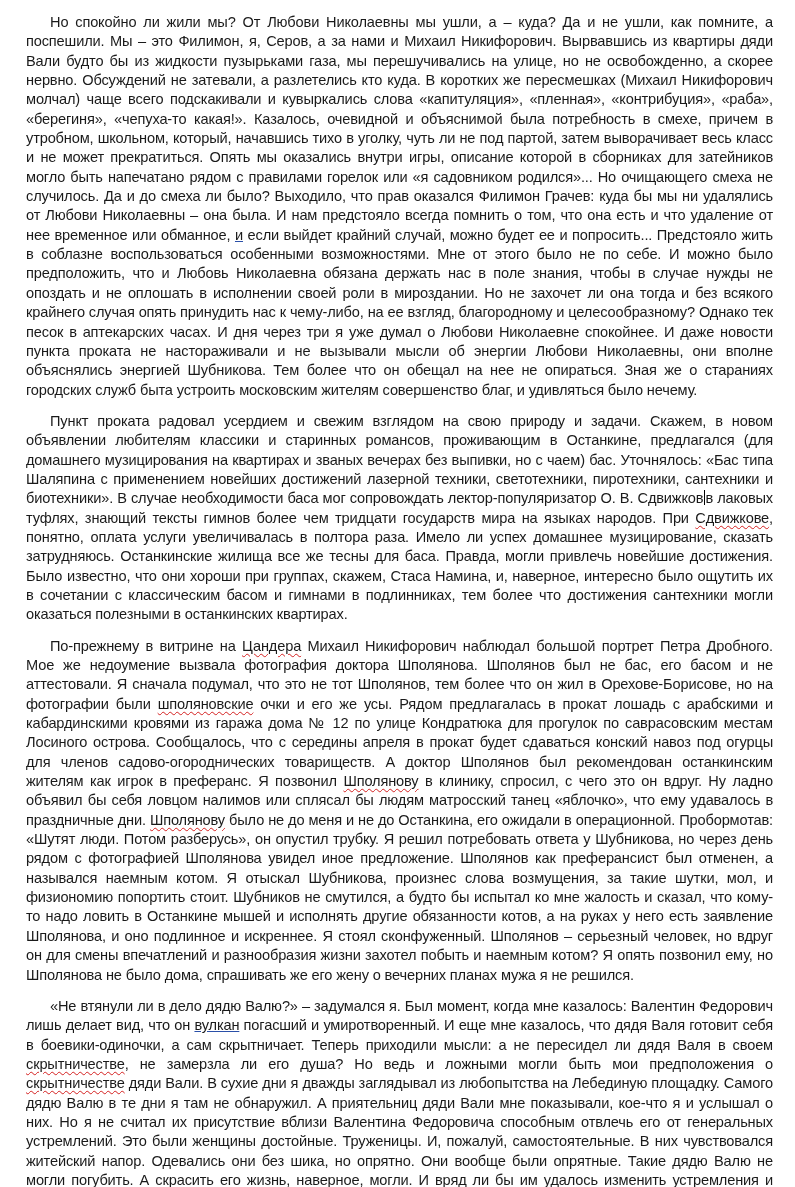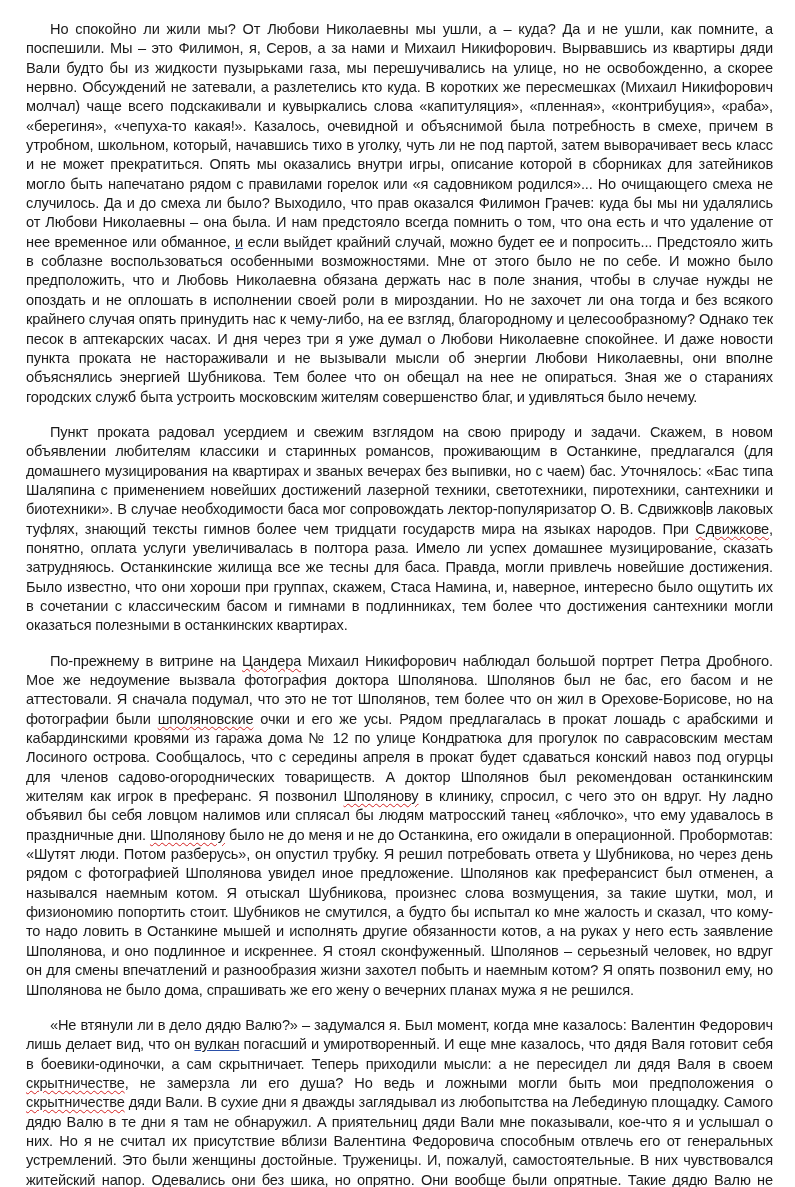--- a/index.html
+++ b/index.html
@@ -5,21 +5,21 @@
   html, body { margin: 0; padding: 0; background: #ffffff; }
   body {
     width: 795px; height: 1187px; overflow: hidden;
     font-family: "Liberation Sans", sans-serif;
     color: #1a1a1a;
   }
   .page {
     position: absolute; left: 26px; top: 4px; width: 747px;
   }
   .para {
-    margin: 16px 0 12px 0;
+    margin: 9px 0 12px 0;
     font-size: 14.6px;
     line-height: 19.35px;
     text-align: justify;
     text-indent: 24px;
     letter-spacing: -0.15px;
   }
   .spell { text-decoration: underline wavy #d42020; text-decoration-thickness: 1px; text-underline-offset: 2px; }
   .link { text-decoration: underline; text-decoration-color: #2a4fa8; }
   .cursor { display: inline-block; width: 1px; height: 15px; background: #000; vertical-align: -2px; margin: 0 0.5px; }
 </style>

